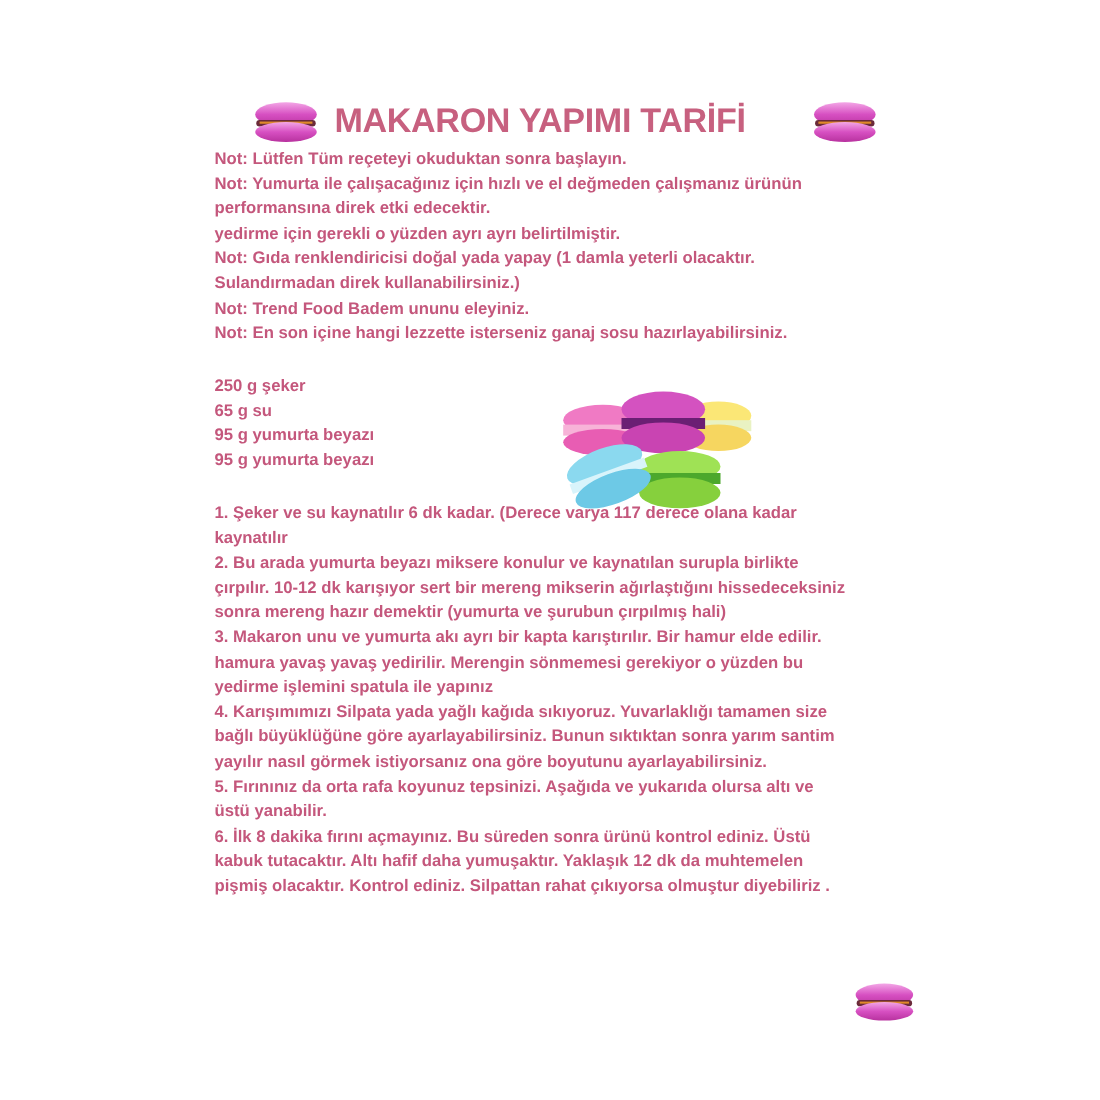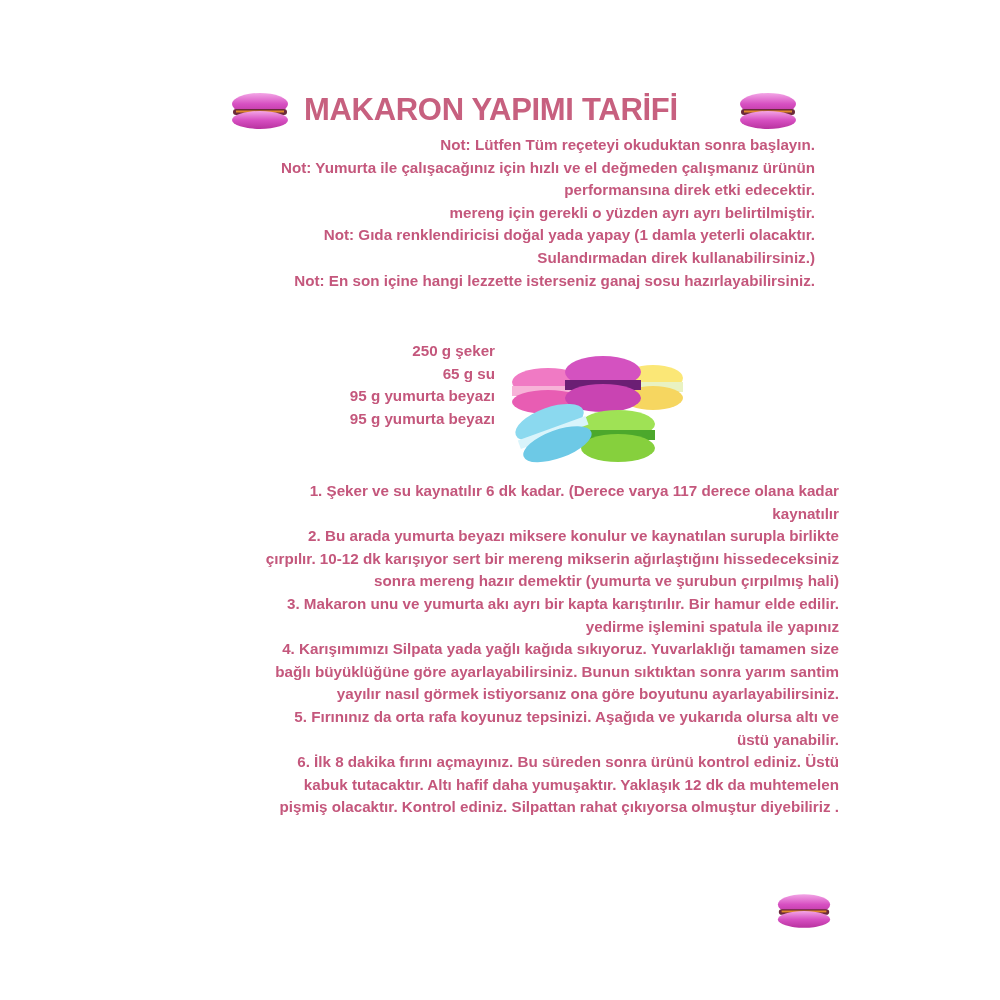--- a/index.html
+++ b/index.html
@@ -8,25 +8,25 @@
   .page { position: absolute; left: 0; top: 0; width: 1000px; height: 760px; }
   .title-row { position: absolute; top: 88px; left: 228px; width: 570px; height: 46px; }
   .title { position: absolute; left: 76px; top: 4px; font-size: 31px; font-weight: bold;
            color: #c7607f; letter-spacing: -0.3px; white-space: nowrap; }
   .mac-icon { position: absolute; width: 60px; height: 38px; }
   .mac-left { left: 2px; top: 4px; }
   .mac-right { left: 510px; top: 4px; }
   .mac-bottom { left: 776px; top: 893px; width: 56px; height: 36px; position: absolute; }
 
   .text-block { position: absolute; left: 195px; color: #c4577c; font-size: 15.2px;
-                font-weight: bold; line-height: 22.6px; text-align: right; }
+                font-weight: bold; line-height: 22.6px; }
   .notes { top: 134px; width: 620px; }
   .line { white-space: nowrap; }
   .ingredients { top: 340px; width: 300px; }
-  .steps { top: 480px; width: 620px; margin-left: 24px; }
+  .steps { top: 456px; width: 620px; }
   .hero { position: absolute; left: 508px; top: 352px; width: 180px; height: 116px; }
 </style>
 </head>
 <body>
 
 <svg width="0" height="0" style="position:absolute">
   <defs>
     <linearGradient id="shellG" x1="0" y1="0" x2="0" y2="1">
       <stop offset="0" stop-color="#f3a6e6"></stop>
       <stop offset="0.5" stop-color="#d750c2"></stop>
@@ -50,23 +50,24 @@
     <div class="title">MAKARON YAPIMI TARİFİ</div>
     <svg class="mac-icon mac-right">
         <use href="#mac"></use>
       </svg>
   </div>
 
   <div class="text-block notes">
     <div class="line">Not: Lütfen Tüm reçeteyi okuduktan sonra başlayın.</div>
     <div class="line">Not: Yumurta ile çalışacağınız için hızlı ve el değmeden çalışmanız ürünün</div>
     <div class="line">performansına direk etki edecektir.</div>
-    <div class="line">mereng için gerekli o yüzden ayrı ayrı belirtilmiştir.</div>
+    <div class="line">yedirme için gerekli o yüzden ayrı ayrı belirtilmiştir.</div>
     <div class="line">Not: Gıda renklendiricisi doğal yada yapay (1 damla yeterli olacaktır.</div>
     <div class="line">Sulandırmadan direk kullanabilirsiniz.)</div>
+    <div class="line">Not: Trend Food Badem ununu eleyiniz.</div>
     <div class="line">Not: En son içine hangi lezzette isterseniz ganaj sosu hazırlayabilirsiniz.</div>
   </div>
 
   <div class="text-block ingredients">
     <div class="line">250 g şeker</div>
     <div class="line">65 g su</div>
     <div class="line">95 g yumurta beyazı</div>
     <div class="line">95 g yumurta beyazı</div>
   </div>
 
@@ -95,20 +96,21 @@
     </g>
   </svg>
 
   <div class="text-block steps">
     <div class="line">1. Şeker ve su kaynatılır 6 dk kadar. (Derece varya 117 derece olana kadar</div>
     <div class="line">kaynatılır</div>
     <div class="line">2. Bu arada yumurta beyazı miksere konulur ve kaynatılan surupla birlikte</div>
     <div class="line">çırpılır. 10-12 dk karışıyor sert bir mereng mikserin ağırlaştığını hissedeceksiniz</div>
     <div class="line">sonra mereng hazır demektir (yumurta ve şurubun çırpılmış hali)</div>
     <div class="line">3. Makaron unu ve yumurta akı ayrı bir kapta karıştırılır. Bir hamur elde edilir.</div>
+    <div class="line">hamura yavaş yavaş yedirilir. Merengin sönmemesi gerekiyor o yüzden bu</div>
     <div class="line">yedirme işlemini spatula ile yapınız</div>
     <div class="line">4. Karışımımızı Silpata yada yağlı kağıda sıkıyoruz. Yuvarlaklığı tamamen size</div>
     <div class="line">bağlı büyüklüğüne göre ayarlayabilirsiniz. Bunun sıktıktan sonra yarım santim</div>
     <div class="line">yayılır nasıl görmek istiyorsanız ona göre boyutunu ayarlayabilirsiniz.</div>
     <div class="line">5. Fırınınız da orta rafa koyunuz tepsinizi. Aşağıda ve yukarıda olursa altı ve</div>
     <div class="line">üstü yanabilir.</div>
     <div class="line">6. İlk 8 dakika fırını açmayınız. Bu süreden sonra ürünü kontrol ediniz. Üstü</div>
     <div class="line">kabuk tutacaktır. Altı hafif daha yumuşaktır. Yaklaşık 12 dk da muhtemelen</div>
     <div class="line">pişmiş olacaktır. Kontrol ediniz. Silpattan rahat çıkıyorsa olmuştur diyebiliriz .</div>
   </div>

